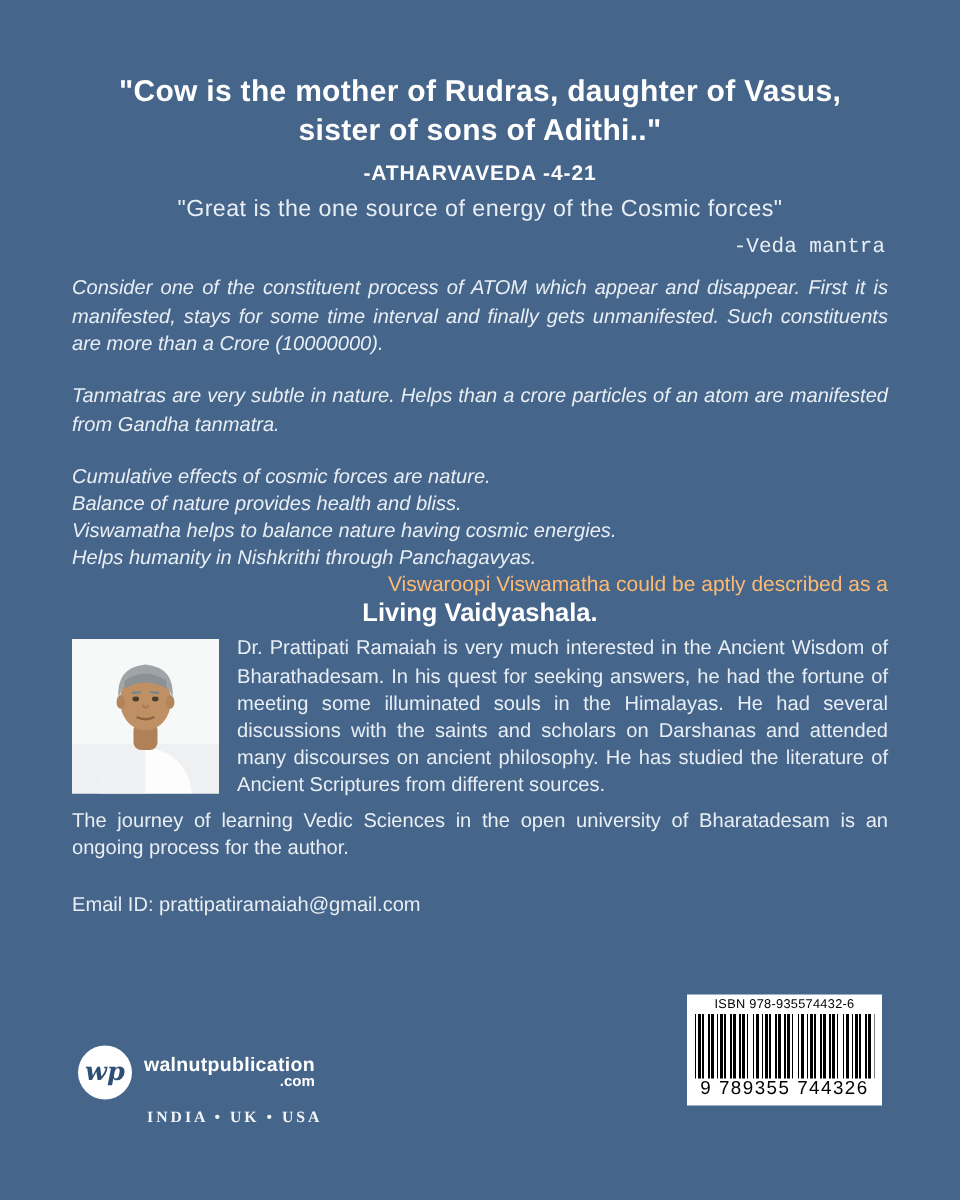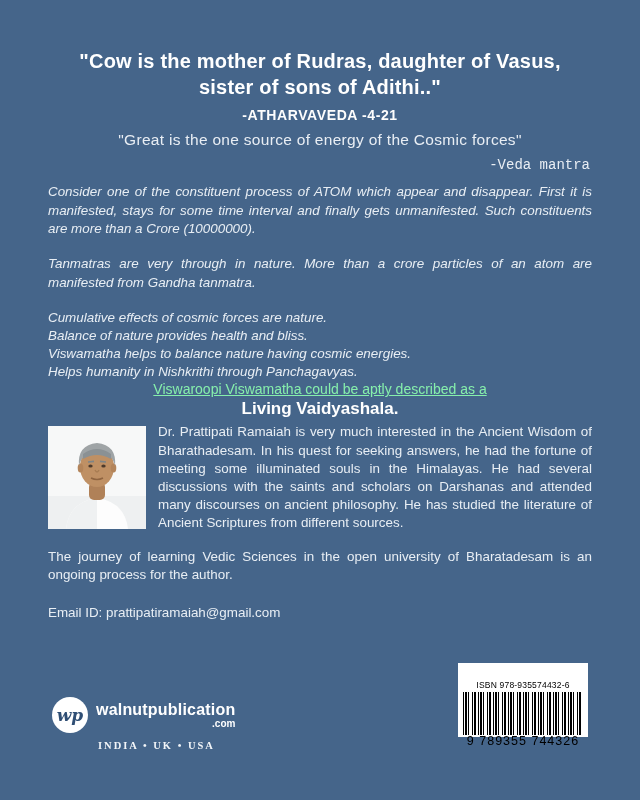--- a/index.html
+++ b/index.html
@@ -29,56 +29,56 @@
 
   
   .content{margin:0 48px;}
   .para{
     font-style:italic;text-align:justify;
     font-size:13.4px;line-height:1.4;color:#e8eef4;
   }
   .para-1{margin-top:10px;}
   .para-2{margin-top:16px;}
   .line-list{margin-top:16px;font-style:italic;font-size:13.4px;line-height:1.36;color:#e8eef4;}
-  .closing-line{margin-top:0;text-align:center;font-size:14px;color:#86efac;text-decoration:underline;}
+  .closing-line{margin-top:0;text-align:right;font-size:14px;color:#fdba74;}
   .closing-bold{margin-top:2px;text-align:center;font-weight:bold;font-size:17px;color:#ffffff;}
 
   
   .author-name{margin-top:8px;font-weight:bold;font-size:15.5px;color:#ffffff;letter-spacing:0.2px;}
   .author-bio-row{margin-top:4px;}
   .author-photo{
     float:left;width:98px;height:103px;margin:3px 12px 2px 0;
     background:#f7f8f8;display:block;
   }
   .bio-text{text-align:justify;font-size:13.4px;line-height:1.345;color:#e8eef4;}
-  .journey{clear:none;margin-top:16px;text-align:justify;font-size:13.4px;line-height:1.38;color:#e8eef4;}
+  .journey{clear:none;margin-top:6px;text-align:justify;font-size:13.4px;line-height:1.38;color:#e8eef4;}
   .email{margin-top:20px;font-size:13.4px;color:#e8eef4;}
 
   
   .publisher{position:absolute;left:52px;top:697px;}
   .logo-row{display:flex;align-items:center;}
   .logo-circle{
     width:36px;height:36px;border-radius:50%;background:#ffffff;
     display:flex;align-items:center;justify-content:center;
     color:#2f4e74;font-family:"DejaVu Serif", serif;
     font-style:italic;font-weight:bold;font-size:17px;flex:0 0 auto;
   }
   .logo-text{margin-left:8px;display:flex;flex-direction:column;}
-  .logo-name{font-weight:bold;font-size:16px;color:#ffffff;letter-spacing:0.2px;line-height:1;text-align:right;}
+  .logo-name{font-weight:bold;font-size:13px;color:#ffffff;letter-spacing:0.2px;line-height:1;text-align:right;}
   .logo-com{align-self:flex-end;font-weight:bold;font-size:10px;color:#ffffff;margin-top:1px;line-height:1;}
   .logo-regions{
     margin:7px 0 0 46px;font-family:"Liberation Serif", serif;
     font-size:10.5px;letter-spacing:2px;color:#f2f5f8;font-weight:bold;
   }
 
   
   .barcode-box{
     position:absolute;left:458px;top:663px;width:130px;height:74px;
     background:#ffffff;color:#000;box-sizing:border-box;
-    padding:18px 5px 2px;text-align:center;
+    padding:2px 5px 2px;text-align:center;
   }
   .isbn-label{font-size:8.5px;line-height:1.15;letter-spacing:0.2px;white-space:nowrap;}
   .bars{
     height:43px;margin-top:1px;background-color:#fff;
     background-image:repeating-linear-gradient(90deg,
       #000 0 1px, #fff 1px 2px,
       #000 2px 4px, #fff 4px 5px,
       #000 5px 6px, #fff 6px 9px,
       #000 9px 10px, #fff 10px 11px,
       #000 11px 13px, #fff 13px 15px);
@@ -93,21 +93,21 @@
   <div class="quote-head">
     <span>"Cow is the mother of Rudras, daughter of Vasus,</span><br>
     <span>sister of sons of Adithi.."</span>
   </div>
   <div class="quote-attr">-ATHARVAVEDA -4-21</div>
   <div class="sub-quote">"Great is the one source of energy of the Cosmic forces"</div>
   <div class="sub-attr">-Veda mantra</div>
 
   <div class="content">
     <p class="para para-1">Consider one of the constituent process of ATOM which appear and disappear. First it is manifested, stays for some time interval and finally gets unmanifested. Such constituents are more than a Crore (10000000).</p>
-    <p class="para para-2">Tanmatras are very through in nature. More than a crore particles of an atom are manifested from Gandha tanmatra.</p>
+    <p class="para para-2">Tanmatras are very subtle in nature. Helps than a crore particles of an atom are manifested from Gandha tanmatra.</p>
 
     <div class="line-list">
       <div>Cumulative effects of cosmic forces are nature.</div>
       <div>Balance of nature provides health and bliss.</div>
       <div>Viswamatha helps to balance nature having cosmic energies.</div>
       <div>Helps humanity in Nishkrithi through Panchagavyas.</div>
     </div>
 
     <div class="closing-line">Viswaroopi Viswamatha could be aptly described as a</div>
     <div class="closing-bold">Living Vaidyashala.</div>

